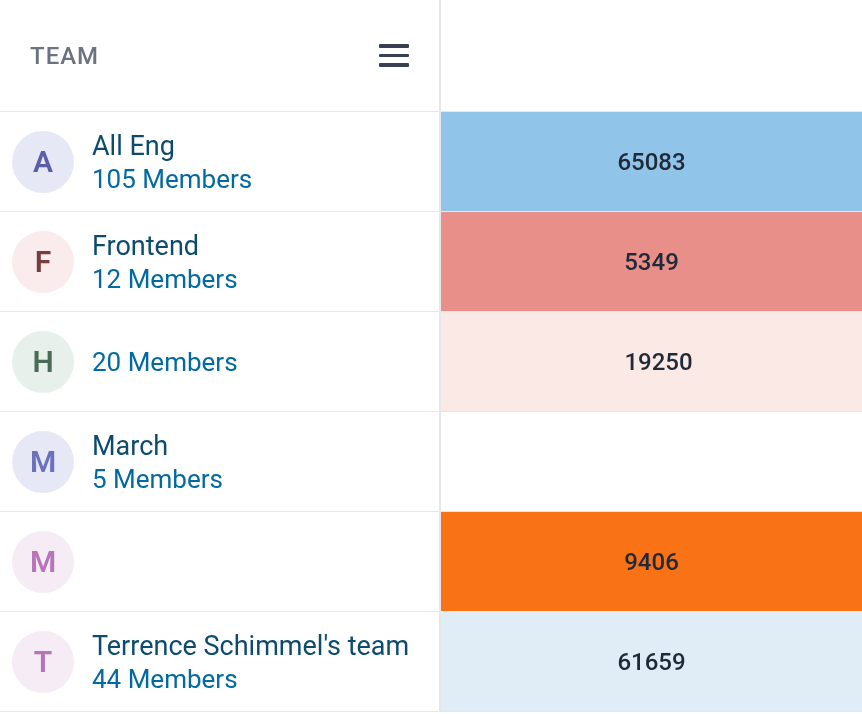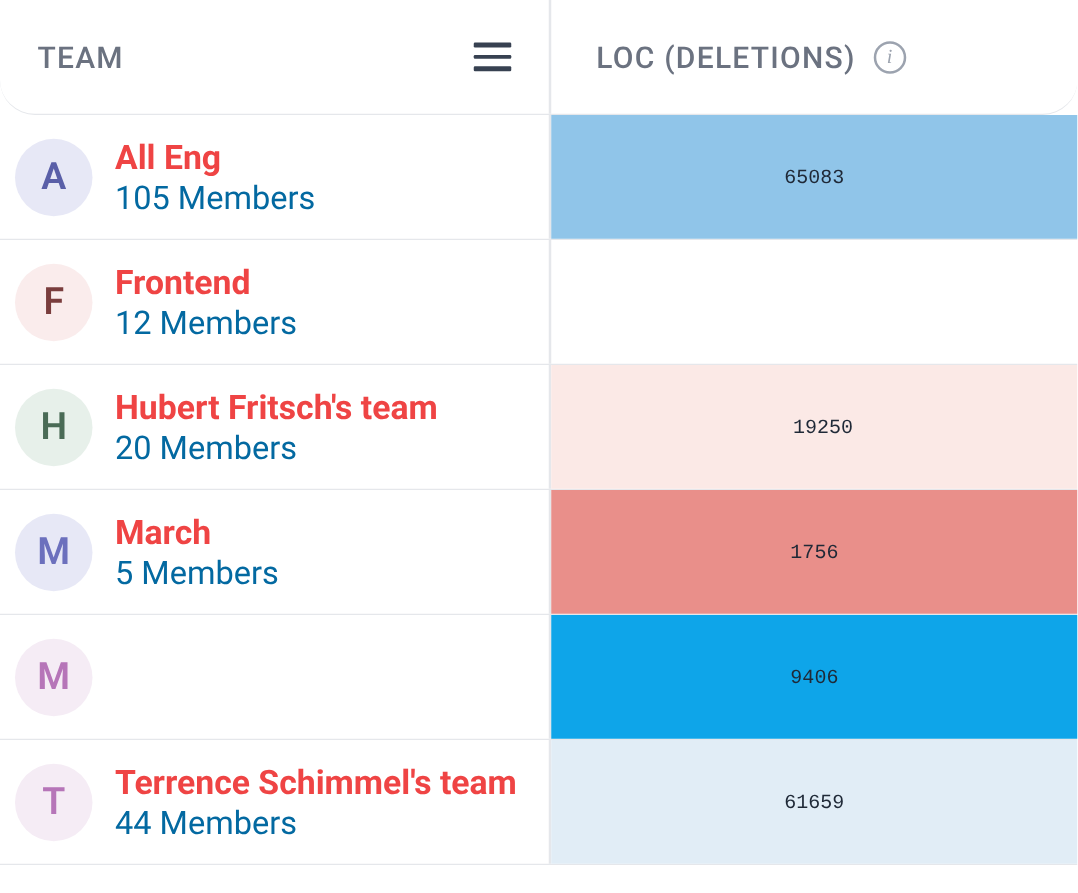--- a/index.html
+++ b/index.html
@@ -5,23 +5,22 @@
   * { box-sizing: border-box; margin: 0; padding: 0; }
   body {
     font-family: -apple-system, BlinkMacSystemFont, "Segoe UI", Roboto, Helvetica, Arial, sans-serif;
     background: #ffffff;
     width: 862px;
     height: 714px;
   }
   .table { width: 100%; }
   .header-row {
     display: flex;
-    height: 92px;
+    height: 112px;
     border-bottom: 1px solid #e5e7eb;
-    border-radius: 28px;
   }
   .header-team {
     width: 441px;
     display: flex;
     align-items: center;
     justify-content: space-between;
     padding: 0 30px;
     border-right: 2px solid #e5e7eb;
   }
   .header-loc {
@@ -84,54 +83,49 @@
     display: flex;
     align-items: center;
     justify-content: center;
     font-size: 30px;
     font-weight: 600;
     flex-shrink: 0;
   }
   .team-info { display: flex; flex-direction: column; gap: 2px; }
   .team-name {
     font-size: 27px;
-    font-weight: 700;
-    color: #ef4444;
+    font-weight: 400;
+    color: #0c4a6e;
   }
   .team-members {
     font-size: 26px;
     color: #0369a1;
   }
   .cell-loc {
     flex: 1;
     display: flex;
     align-items: center;
     justify-content: center;
-    font-size: 16px;
+    font-size: 24px;
     font-weight: 500;
     color: #1f2937;
-    font-family: Liberation Mono, monospace;
   }
 </style>
 </head>
 <body>
 
 <div class="table">
   <div class="header-row">
     <div class="header-team">
       <span class="header-label">TEAM</span>
       <div class="menu-icon">
         <span></span>
           <span></span>
           <span></span>
       </div>
-    </div>
-    <div class="header-loc">
-      <span class="header-label">LOC (DELETIONS)</span>
-      <div class="info-icon">i</div>
     </div>
   </div>
   <div class="body-rows" id="rows">
       <div class="row">
         <div class="cell-team">
           <div class="avatar" style="background: rgb(231, 232, 246); color: rgb(90, 95, 168);">A</div>
           <div class="team-info">
             <div class="team-name">All Eng</div>
             <div class="team-members">105 Members</div>
           </div>
@@ -139,46 +133,45 @@
         <div class="cell-loc" style="background: rgb(144, 197, 233);">65083</div>
       </div>
       <div class="row">
         <div class="cell-team">
           <div class="avatar" style="background: rgb(250, 236, 236); color: rgb(122, 61, 61);">F</div>
           <div class="team-info">
             <div class="team-name">Frontend</div>
             <div class="team-members">12 Members</div>
           </div>
         </div>
+        <div class="cell-loc" style="background: rgb(233, 143, 138);">5349</div>
       </div>
       <div class="row">
         <div class="cell-team">
           <div class="avatar" style="background: rgb(231, 240, 234); color: rgb(74, 107, 86);">H</div>
           <div class="team-info">
-            <div class="team-name">Hubert Fritsch's team</div>
             <div class="team-members">20 Members</div>
           </div>
         </div>
         <div class="cell-loc" style="background: rgb(251, 233, 230); padding-left: 14px;">19250</div>
       </div>
       <div class="row">
         <div class="cell-team">
           <div class="avatar" style="background: rgb(231, 232, 246); color: rgb(108, 112, 189);">M</div>
           <div class="team-info">
             <div class="team-name">March</div>
             <div class="team-members">5 Members</div>
           </div>
         </div>
-        <div class="cell-loc" style="background: rgb(233, 143, 138);">1756</div>
       </div>
       <div class="row">
         <div class="cell-team">
           <div class="avatar" style="background: rgb(245, 236, 245); color: rgb(182, 117, 184);">M</div>
         </div>
-        <div class="cell-loc" style="background: #0ea5e9;">9406</div>
+        <div class="cell-loc" style="background: #f97316;">9406</div>
       </div>
       <div class="row">
         <div class="cell-team">
           <div class="avatar" style="background: rgb(245, 236, 245); color: rgb(182, 117, 184);">T</div>
           <div class="team-info">
             <div class="team-name">Terrence Schimmel's team</div>
             <div class="team-members">44 Members</div>
           </div>
         </div>
         <div class="cell-loc" style="background: rgb(225, 237, 246);">61659</div>

